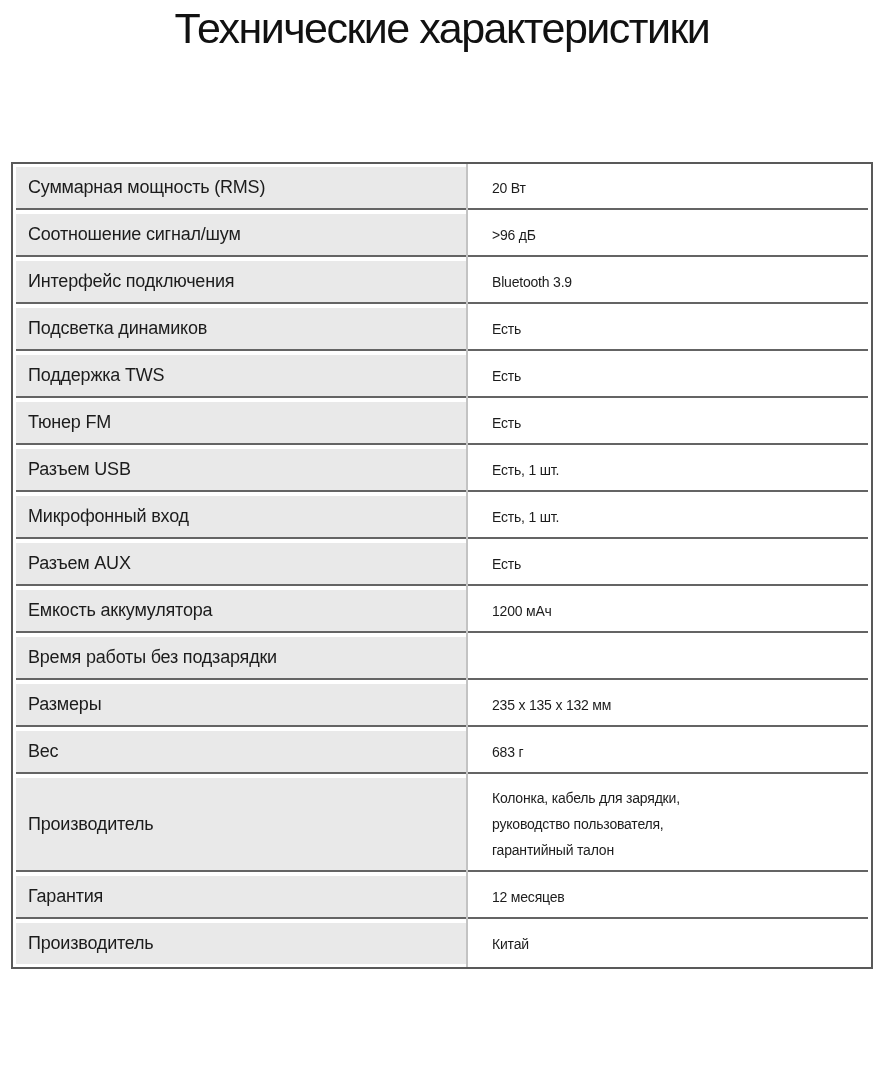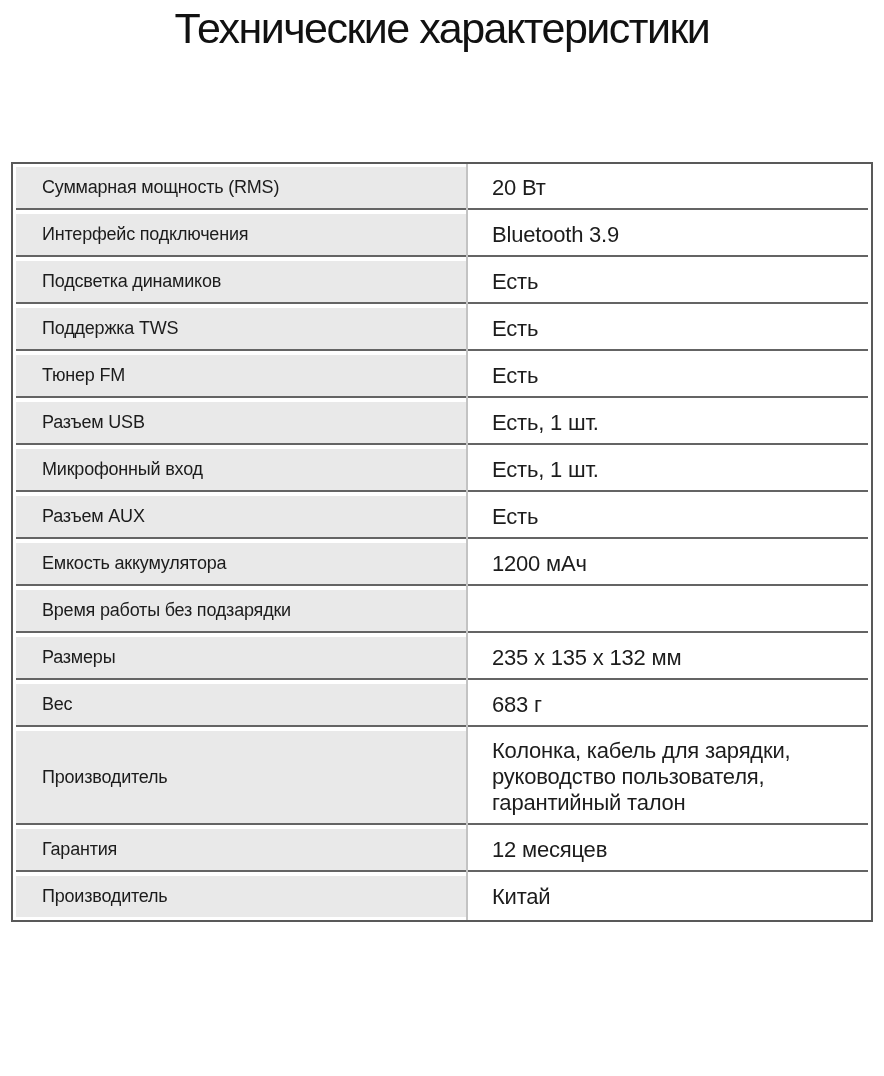--- a/index.html
+++ b/index.html
@@ -31,32 +31,32 @@
     padding: 3px;
   }
   .spec-row { display: flex; align-items: stretch; }
   .spec-row + .spec-row { border-top: 2px solid #646464; padding-top: 4px; }
   .spec-label {
     flex: 0 0 450px;
     background: #e9e9e9;
     min-height: 41px;
     display: flex;
     align-items: center;
-    padding: 6px 12px 6px 26px;
+    padding: 6px 12px 6px 12px;
     font-size: 18px;
     letter-spacing: -0.2px;
   }
   .spec-value {
     flex: 1;
     background: #ffffff;
     min-height: 41px;
     display: flex;
     align-items: center;
     padding: 7px 10px 7px 26px;
-    font-size: 22px;
+    font-size: 14px;
     line-height: 26px;
     letter-spacing: -0.2px;
     white-space: pre-line;
   }
   .column-divider {
     position: absolute;
     top: 0;
     bottom: 0;
     left: 453px;
     width: 2px;
@@ -67,20 +67,24 @@
 <body>
 
 <div class="page">
   <h1 class="page-title">Технические характеристики</h1>
 
   <div class="spec-table">
 
     <div class="spec-row">
     <div class="spec-label">Суммарная мощность (RMS)</div>
     <div class="spec-value">20 Вт</div>
+  </div>
+      <div class="spec-row">
+    <div class="spec-label">Соотношение сигнал/шум</div>
+    <div class="spec-value">&gt;96 дБ</div>
   </div>
       <div class="spec-row">
     <div class="spec-label">Интерфейс подключения</div>
     <div class="spec-value">Bluetooth 3.9</div>
   </div>
       <div class="spec-row">
     <div class="spec-label">Подсветка динамиков</div>
     <div class="spec-value">Есть</div>
   </div>
       <div class="spec-row">

